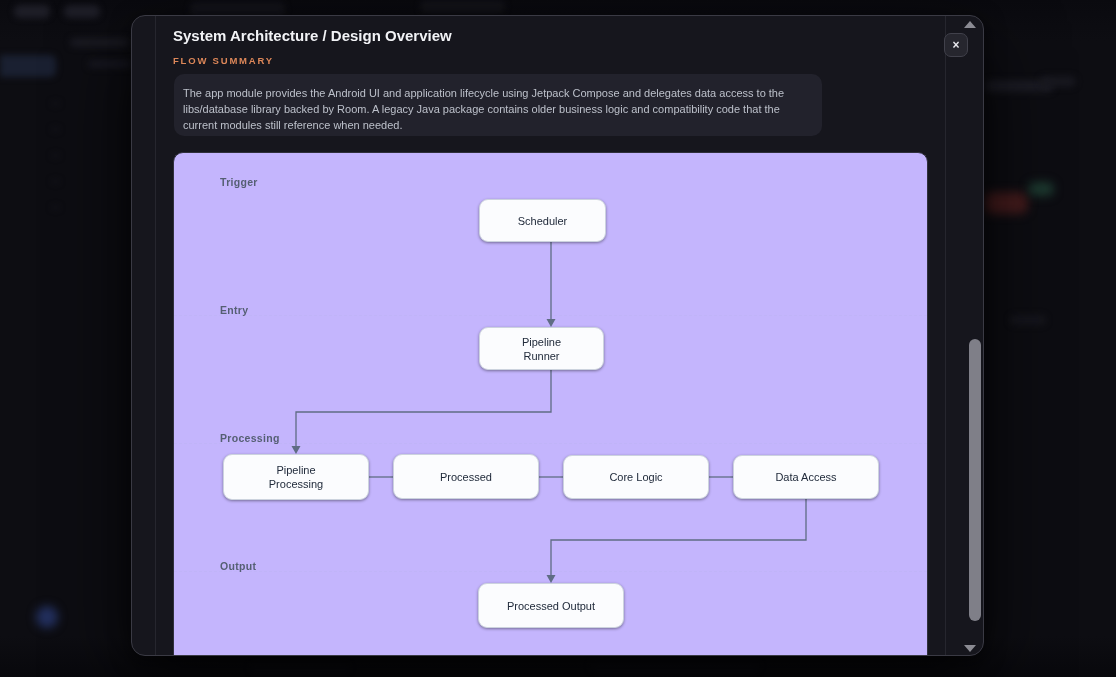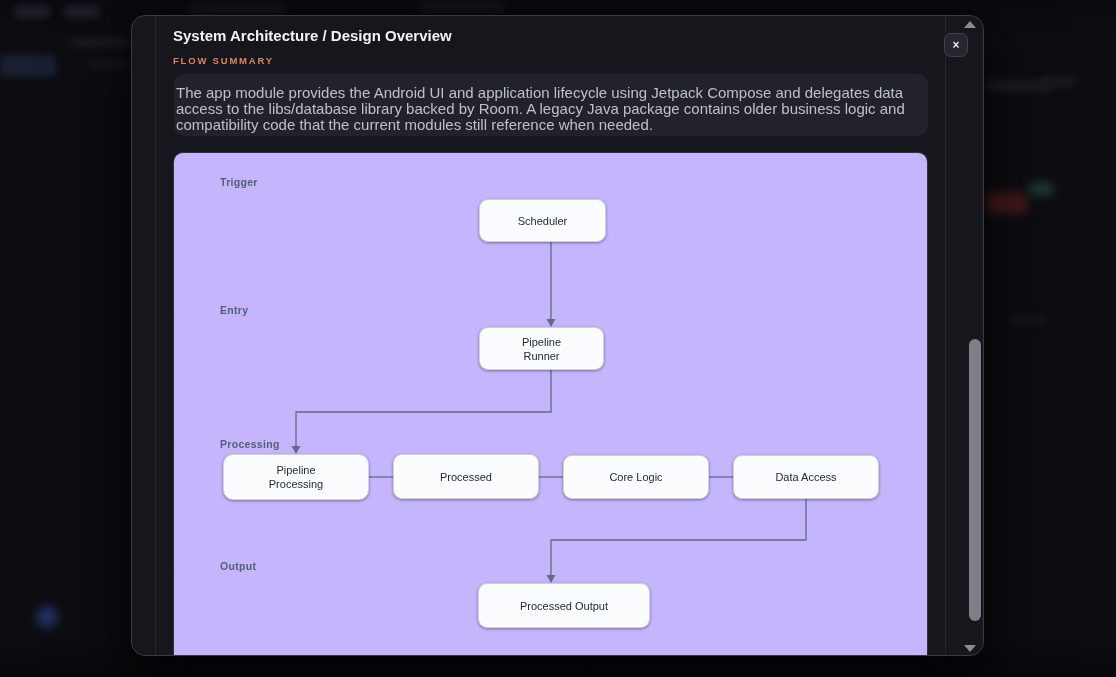--- a/index.html
+++ b/index.html
@@ -22,23 +22,23 @@
   .modal-rail-left   { position:absolute; left:23px;  top:0; bottom:0; width:1px; background:#26262e; }
   .modal-rail-right  { position:absolute; left:813px; top:0; bottom:0; width:1px; background:#26262e; }
   .modal-title {
     position:absolute; left:41px; top:11px; font-size:15px; font-weight:700; color:#f2f3f6;
   }
   .flow-summary-label {
     position:absolute; left:41px; top:39px; font-size:9.5px; font-weight:700;
     letter-spacing:1.8px; color:#dd8759;
   }
   .desc-card {
-    position:absolute; left:42px; top:58px; width:754px; height:62px;
+    position:absolute; left:42px; top:58px; width:648px; height:62px;
     background:#22222c; border-radius:10px;
-    padding:11px 2px; color:#bcc0ca; font-size:15px; line-height:16px;
+    padding:11px 9px; color:#bcc0ca; font-size:11px; line-height:16px;
   }
   .close-btn {
     position:absolute; left:812px; top:17px; width:24px; height:24px;
     background:#26262e; border:1px solid #41414b; border-radius:7px;
     color:#e9e9ef; font-size:12px; font-weight:700; line-height:22px; text-align:center;
     cursor:pointer;
   }
   
   .scroll-up-arrow {
     position:absolute; left:832px; top:5px; width:0; height:0;
@@ -69,25 +69,25 @@
   }
   .edges { position:absolute; left:0; top:0; }
   .node {
     position:absolute; background:#fbfcfe; border:1px solid #ccd3de; border-radius:9px;
     box-shadow:0 1px 3px rgba(0,0,0,.4);
     display:flex; align-items:center; justify-content:center; text-align:center;
     color:#212b3b; font-size:11px; line-height:14px; padding:0 25px;
   }
   .n-scheduler          { left:305px; top:46px;  width:127px; height:43px; }
   .n-pipeline-runner    { left:305px; top:174px; width:125px; height:43px; }
-  .n-pipeline-processing{ left:49px;  top:301px; width:146px; height:46px;border-radius:10px; }
+  .n-pipeline-processing{ left:49px;  top:301px; width:146px; height:46px; }
   .n-analysis           { left:219px; top:301px; width:146px; height:45px; }
   .n-core-logic         { left:389px; top:302px; width:146px; height:44px; }
   .n-data-access        { left:559px; top:302px; width:146px; height:44px; }
-  .n-processed-output   { left:304px; top:430px; width:172px; height:45px;text-align:center; }
+  .n-processed-output   { left:304px; top:430px; width:146px; height:45px;text-align:center; }
 </style>
 </head>
 <body>
 
 <div id="stage">
 
   <div>
     <div class="bg-blob" style="left:14px;top:5px;width:36px;height:13px;background:#1e1e27;"></div>
     <div class="bg-blob" style="left:64px;top:5px;width:36px;height:13px;background:#1e1e27;"></div>
     <div class="bg-blob" style="left:190px;top:2px;width:95px;height:15px;background:#14141b;"></div>
@@ -121,21 +121,21 @@
       <span>The app module provides the Android UI and application lifecycle using Jetpack Compose and delegates data access to the libs/database library backed by Room. A legacy Java package contains older business logic and compatibility code that the current modules still reference when needed.</span>
     </div>
 
     <div class="flow-panel">
       <div class="lane-divider" style="top:162px;"></div>
       <div class="lane-divider" style="top:290px;"></div>
       <div class="lane-divider" style="top:418px;"></div>
 
       <div class="lane-label" style="top:23px;">Trigger</div>
       <div class="lane-label" style="top:151px;">Entry</div>
-      <div class="lane-label" style="top:285px;">Processing</div>
+      <div class="lane-label" style="top:279px;">Processing</div>
       <div class="lane-label" style="top:407px;">Output</div>
 
       <svg class="edges" width="755" height="519" viewBox="0 0 755 519">
         <g stroke="#5f6c84" stroke-width="1.3" fill="none">
           <path d="M377,89 L377,167"></path>
           <path d="M377,217 L377,259 L122,259 L122,294"></path>
           <path d="M195,324 L219,324"></path>
           <path d="M365,324 L389,324"></path>
           <path d="M535,324 L559,324"></path>
           <path d="M632,346 L632,387 L377,387 L377,423"></path>

